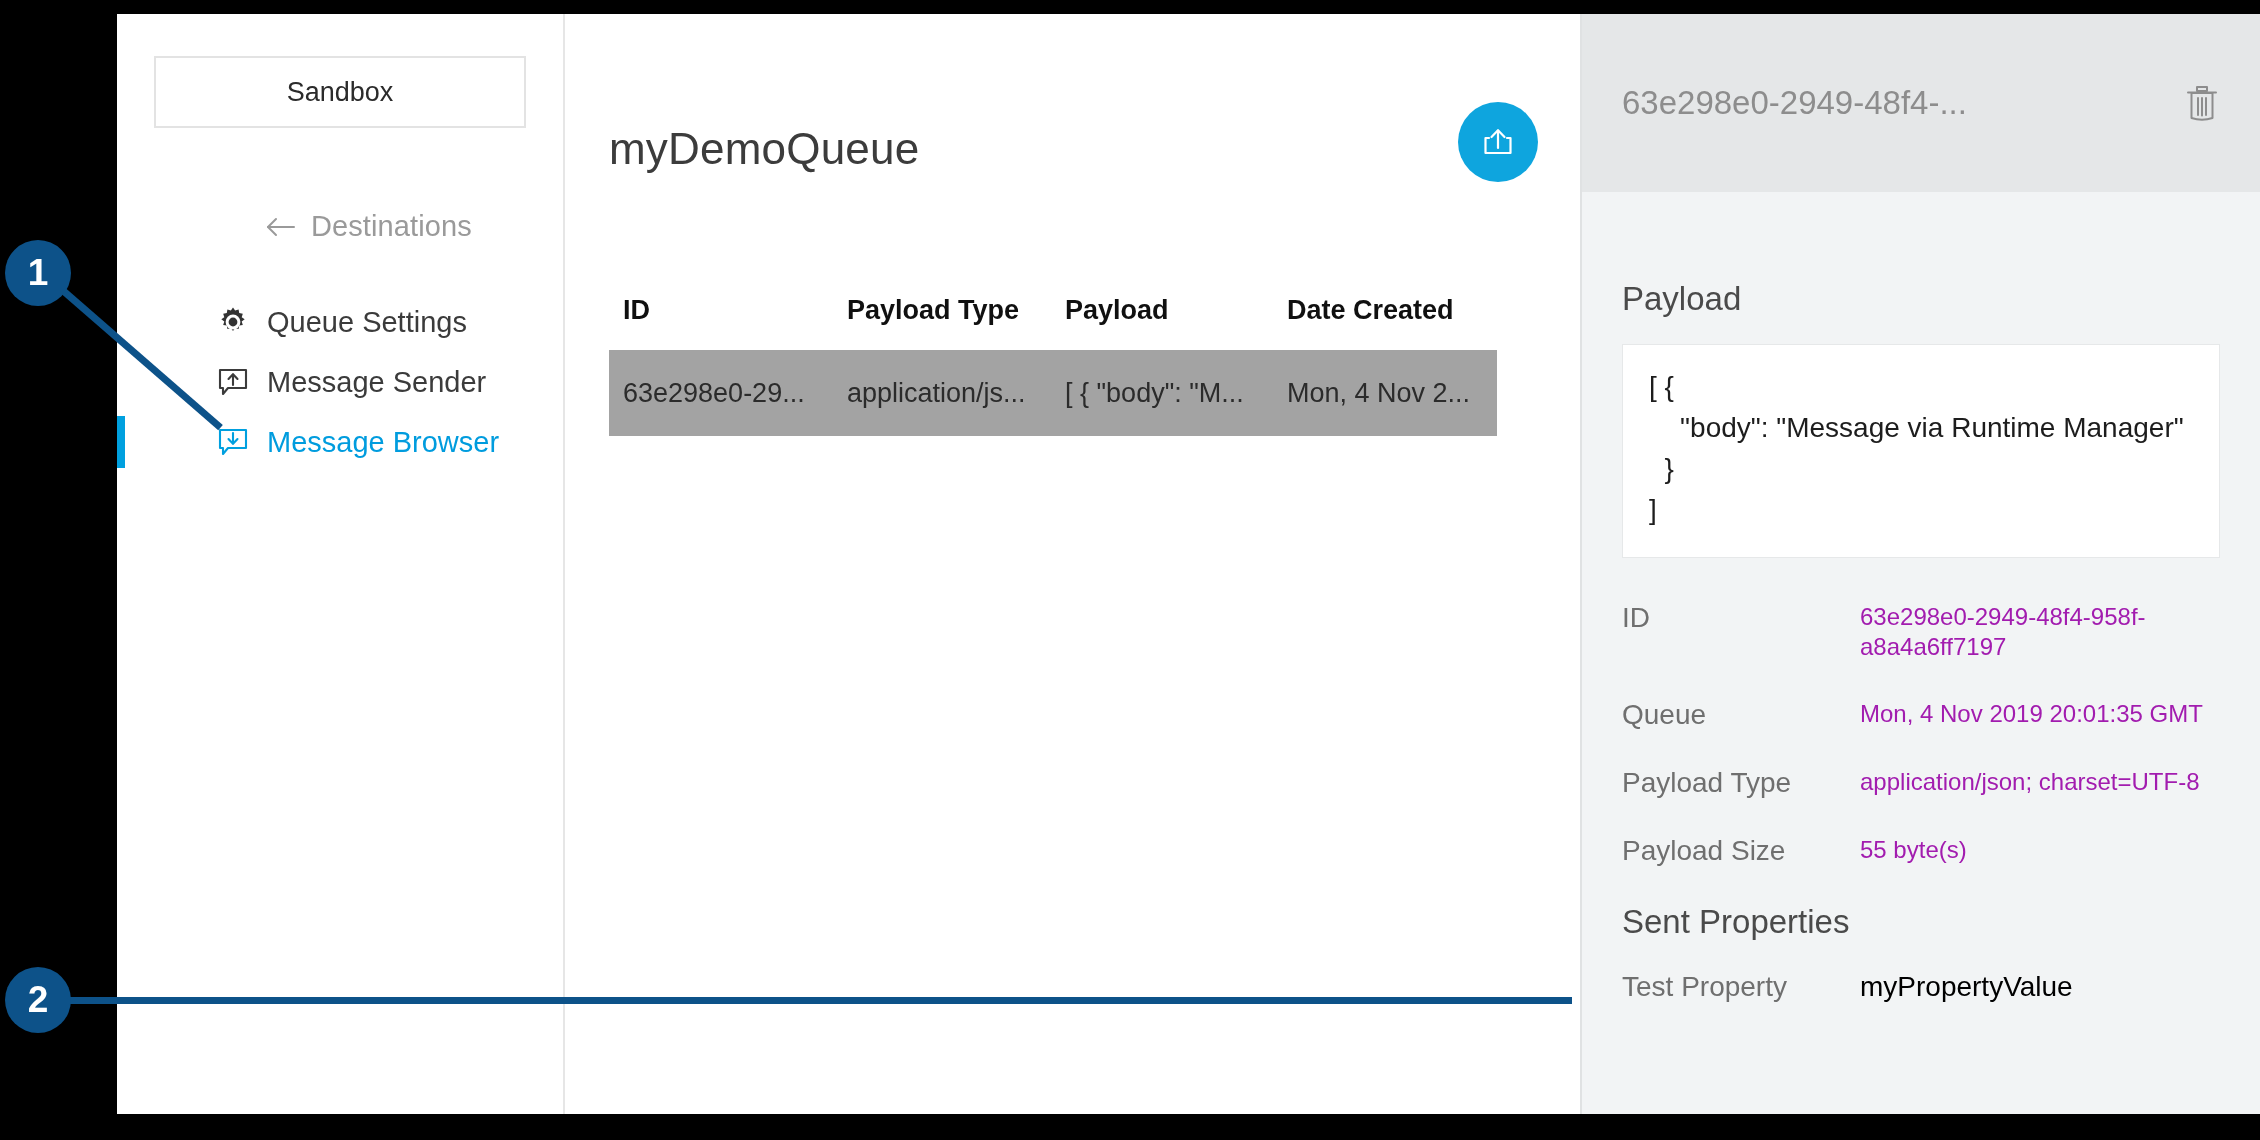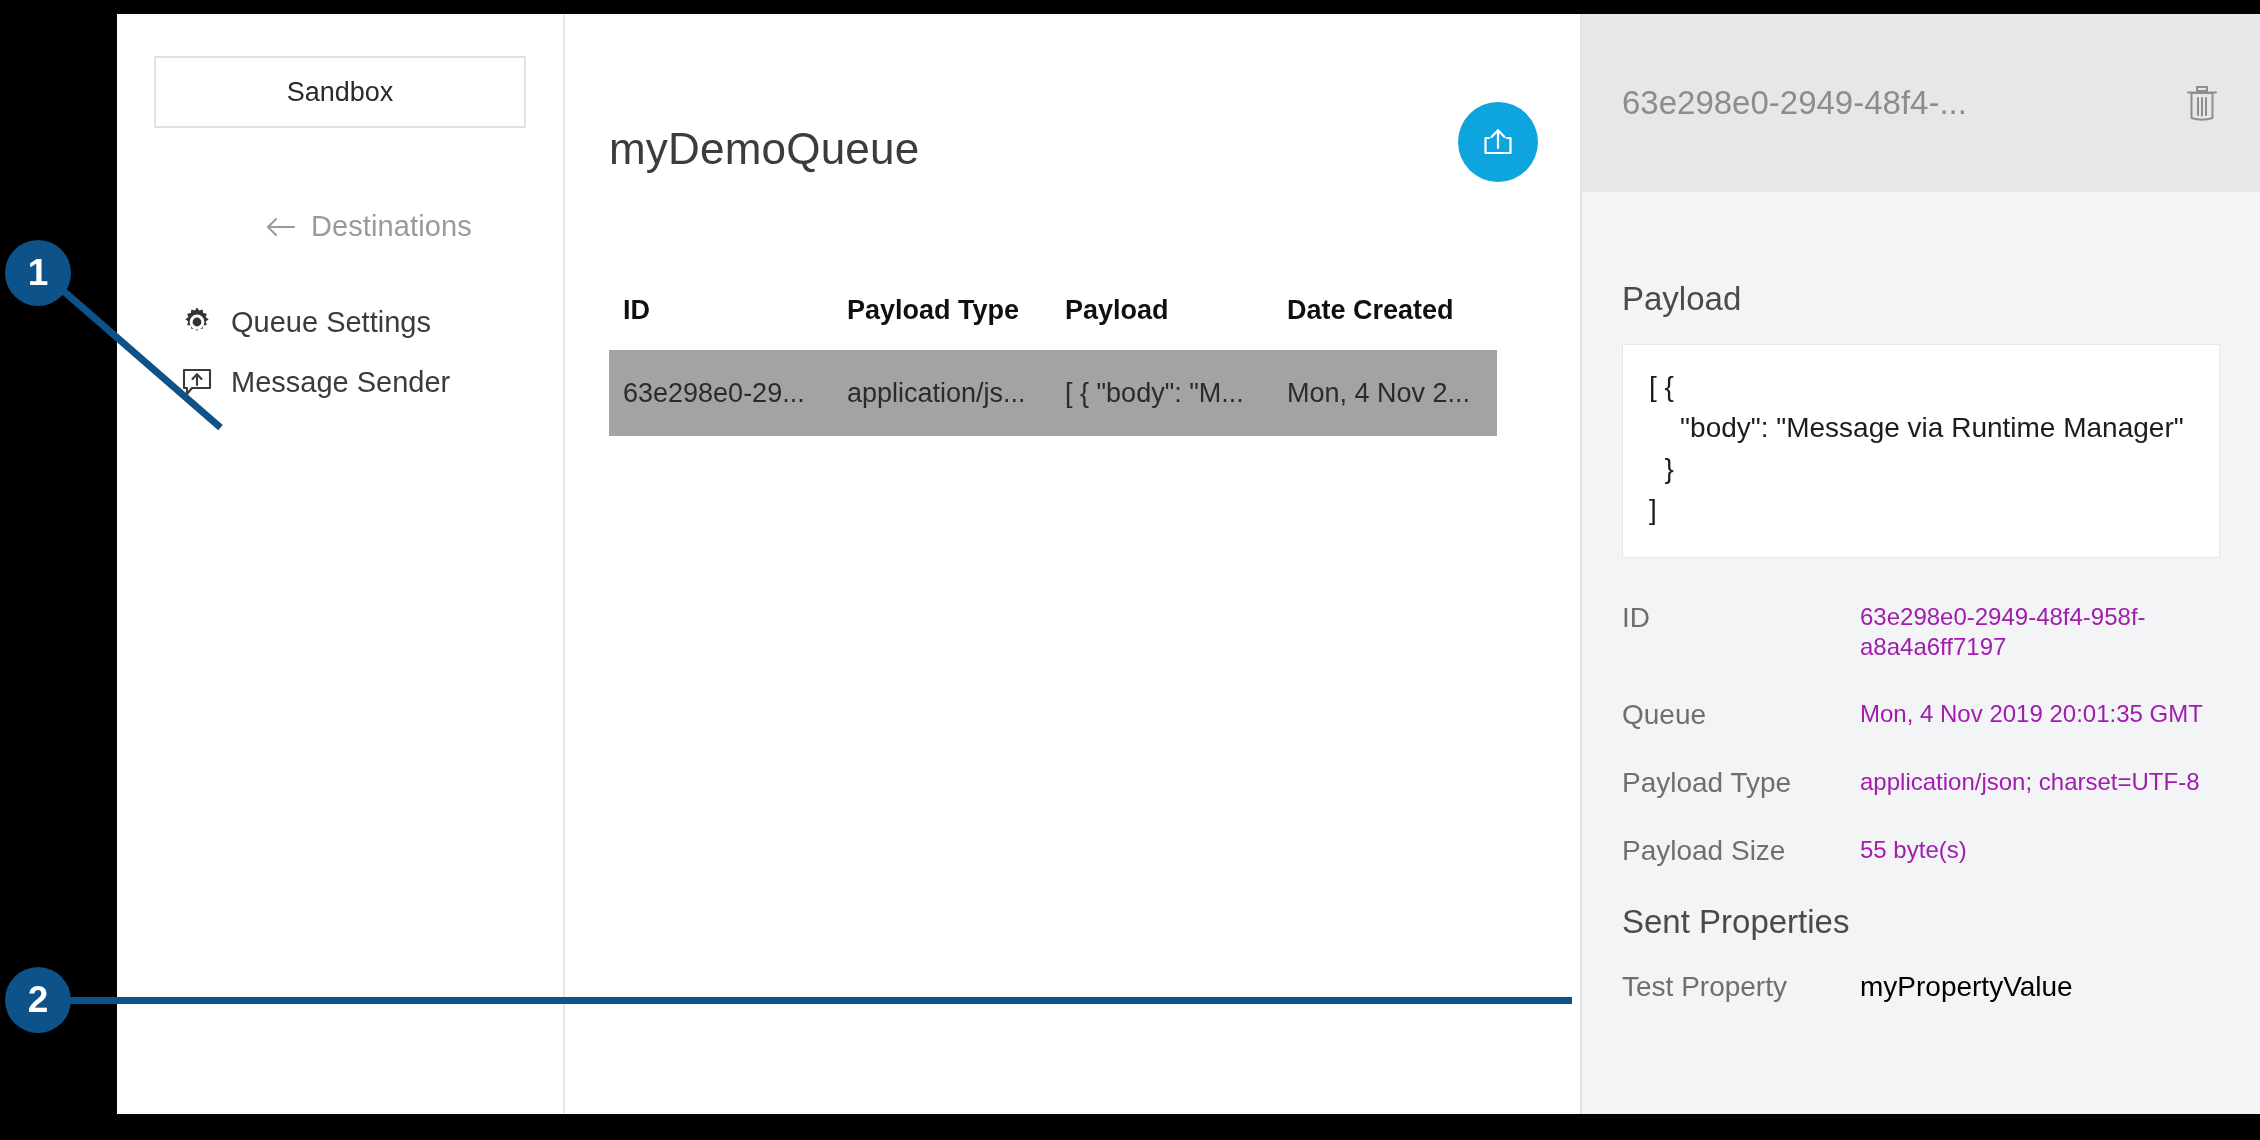--- a/index.html
+++ b/index.html
@@ -85,21 +85,21 @@
     left: 0;
     top: 278px;
     width: 100%;
   }
   .nav-item {
     position: relative;
     display: flex;
     align-items: center;
     gap: 18px;
     height: 60px;
-    padding-left: 64px;
+    padding-left: 100px;
     cursor: pointer;
     box-sizing: border-box;
   }
   .nav-item .nav-icon {
     width: 32px;
     height: 32px;
     flex: 0 0 32px;
     display: block;
   }
   .nav-item .nav-label {
@@ -362,20 +362,30 @@
           <span class="nav-icon">
             <svg viewBox="0 0 32 32" xmlns="http://www.w3.org/2000/svg">
               <path d="M3 4 H29 V22 H11 L6 28 V22 H3 Z" fill="none" stroke="#3b3b3b" stroke-width="2.1" stroke-linejoin="round"></path>
               <line x1="16" y1="19" x2="16" y2="8.5" stroke="#3b3b3b" stroke-width="2.1" stroke-linecap="round"></line>
               <path d="M11.5 13 L16 8.3 L20.5 13" fill="none" stroke="#3b3b3b" stroke-width="2.1" stroke-linecap="round" stroke-linejoin="round"></path>
             </svg>
           </span>
           <span class="nav-label">Message Sender</span>
         </div>
 
+        <div class="nav-item active">
+          <span class="nav-icon">
+            <svg viewBox="0 0 32 32" xmlns="http://www.w3.org/2000/svg">
+              <path d="M3 4 H29 V22 H11 L6 28 V22 H3 Z" fill="none" stroke="#00a0df" stroke-width="2.1" stroke-linejoin="round"></path>
+              <line x1="16" y1="7" x2="16" y2="17.5" stroke="#00a0df" stroke-width="2.1" stroke-linecap="round"></line>
+              <path d="M11.5 13 L16 17.7 L20.5 13" fill="none" stroke="#00a0df" stroke-width="2.1" stroke-linecap="round" stroke-linejoin="round"></path>
+            </svg>
+          </span>
+          <span class="nav-label">Message Browser</span>
+        </div>
 
       </div>
     </div>
 
     <div class="main">
 
       <div class="main-title">myDemoQueue</div>
 
       <button class="fab">
         <span>

